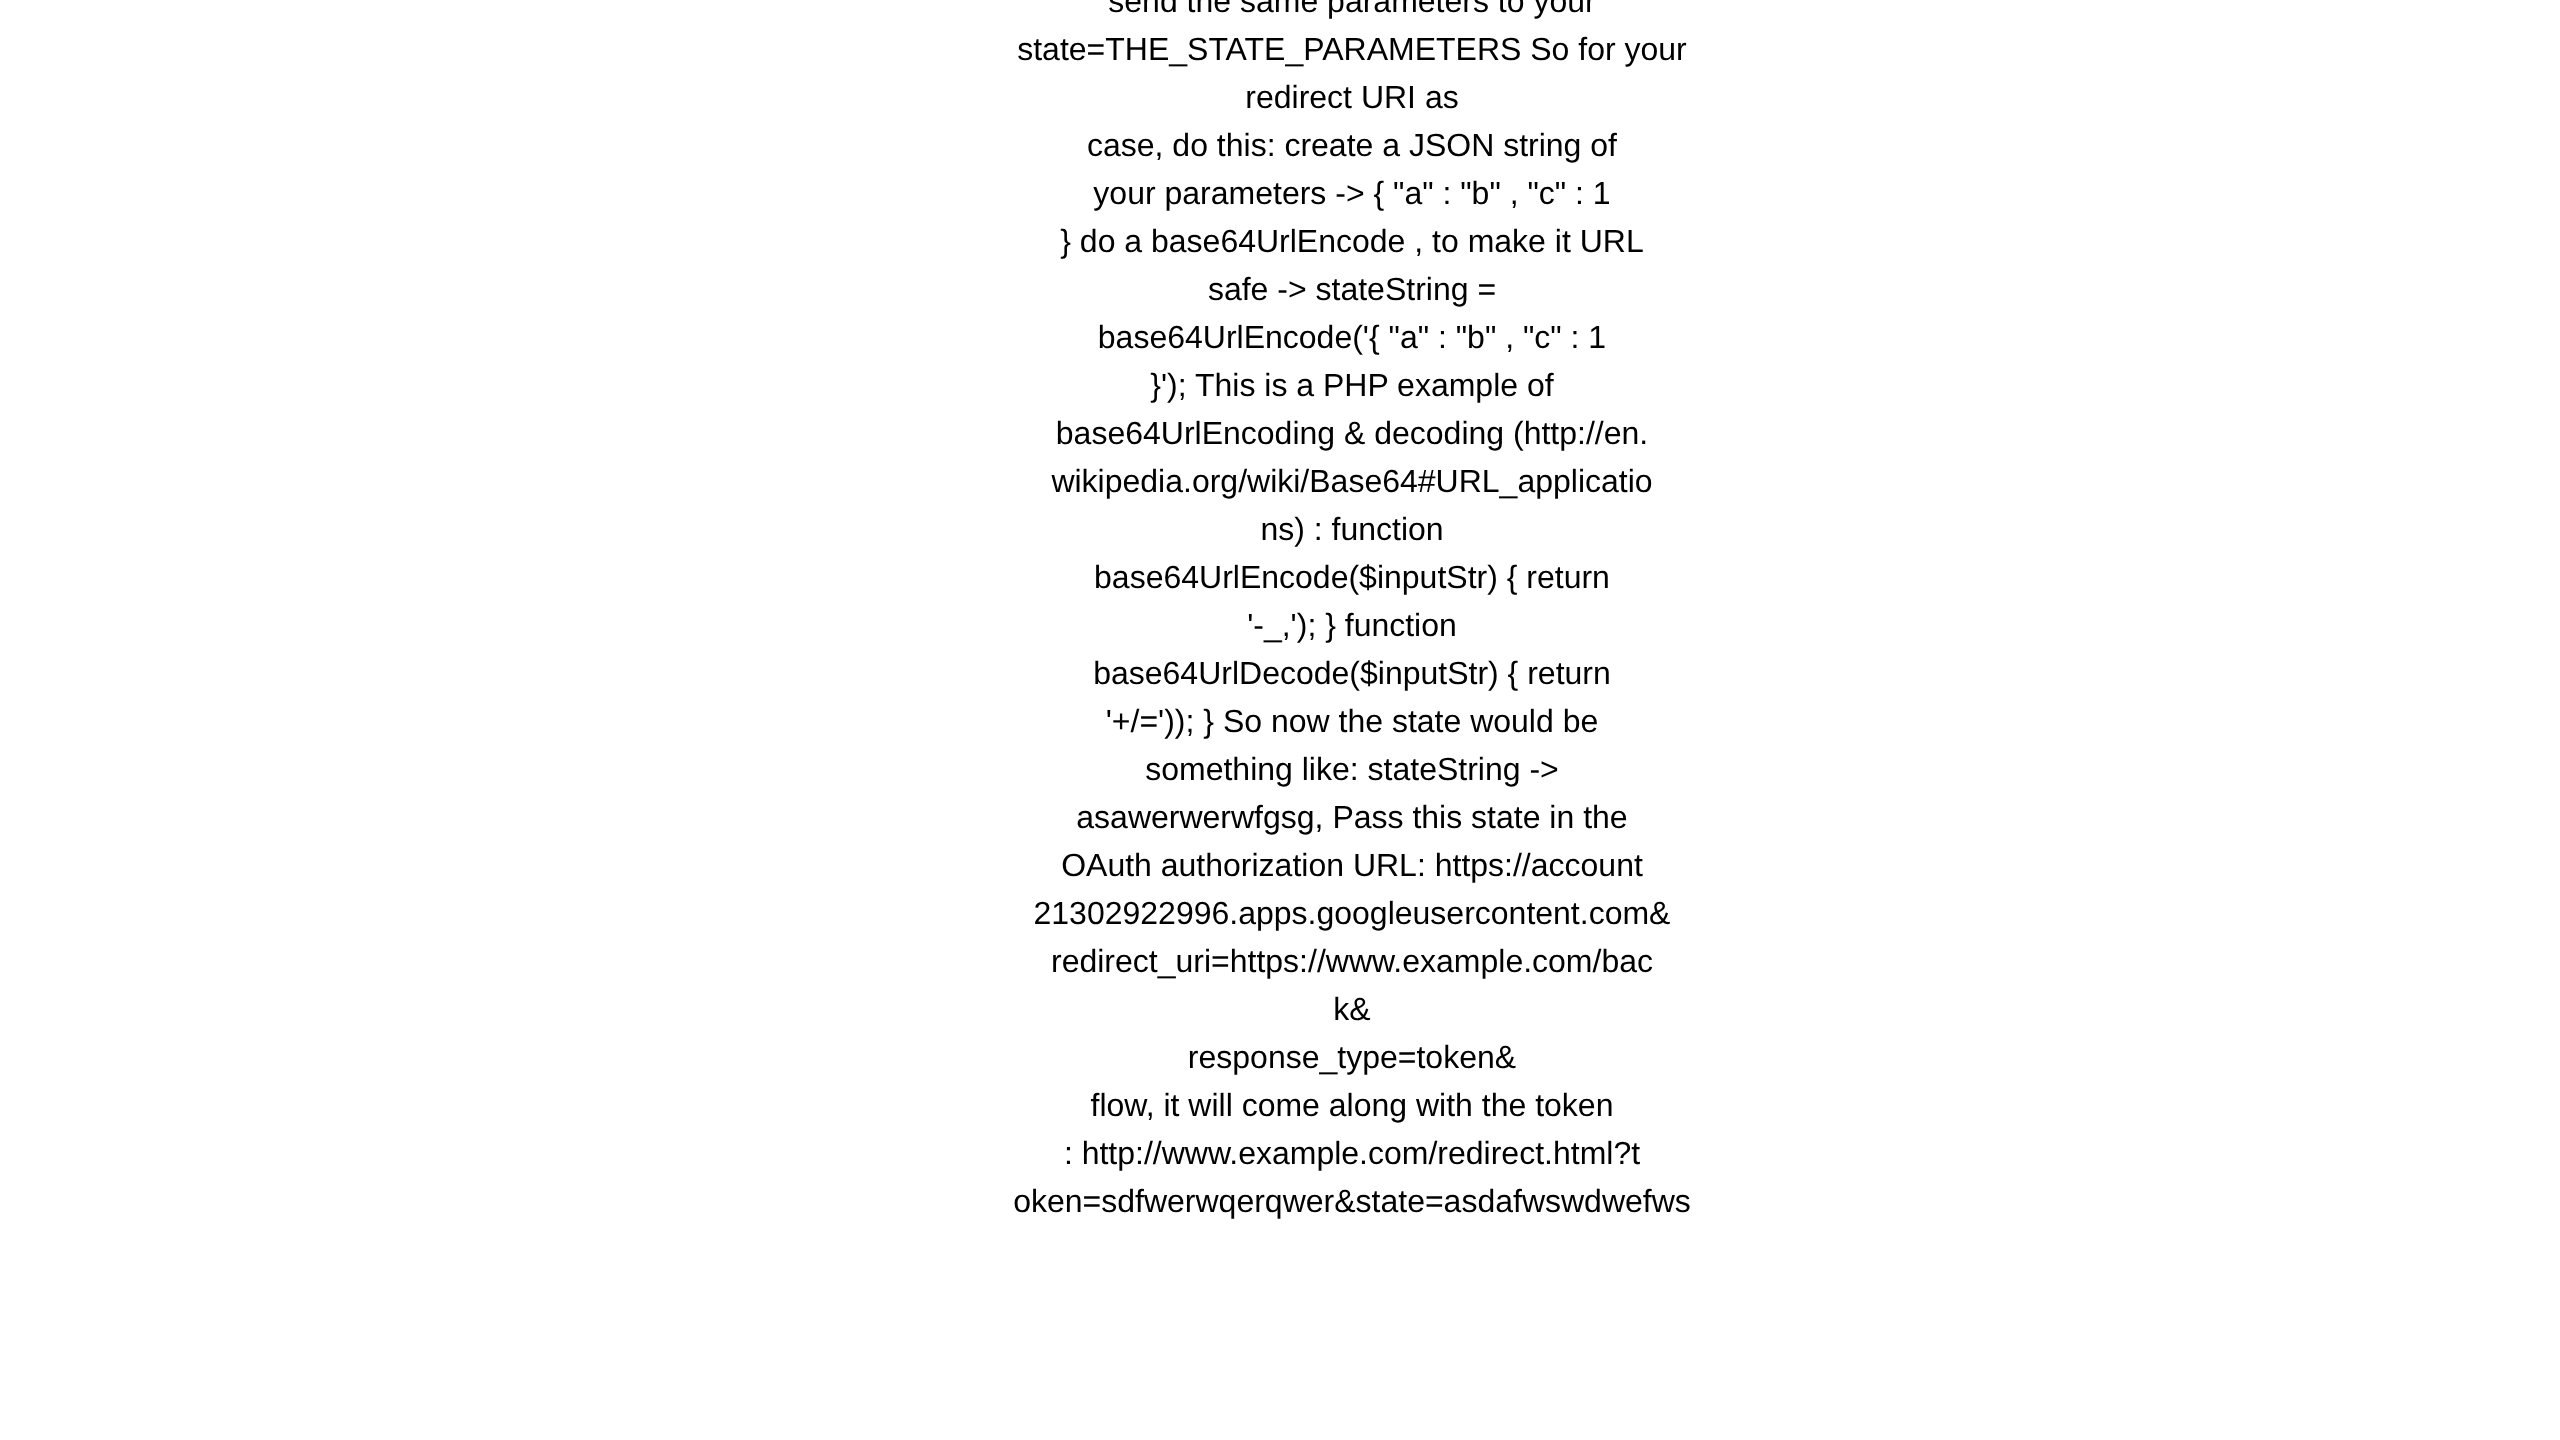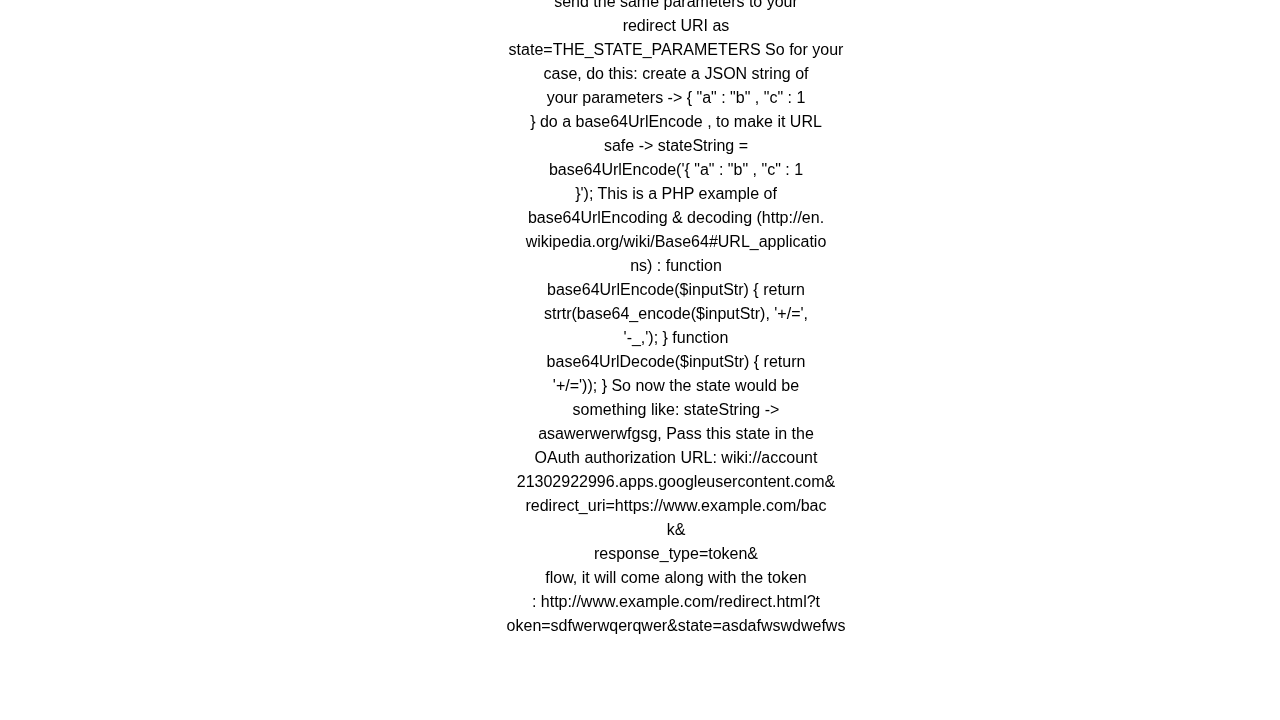--- a/index.html
+++ b/index.html
@@ -36,39 +36,38 @@
       margin: 0;
       padding: 0;
     }
   </style>
 </head>
 <body>
 
 <div class="content-area">
   <div class="text-block" id="text-container">
   <p>send the same parameters to your</p>
+      <p>state=THE_STATE_PARAMETERS   So for your</p>
       <p>redirect URI as</p>
-      <p>state=THE_STATE_PARAMETERS   So for your</p>
       <p>case, do this:  create a JSON string of</p>
       <p>your parameters -&gt; { "a" : "b" , "c" : 1</p>
       <p>}  do a base64UrlEncode , to make it URL</p>
       <p>safe -&gt;  stateString =</p>
       <p>base64UrlEncode('{ "a" : "b" , "c" : 1</p>
       <p>  }'); This is a PHP example of</p>
       <p>base64UrlEncoding &amp; decoding (http://en.</p>
       <p>wikipedia.org/wiki/Base64#URL_applicatio</p>
       <p>ns) : function</p>
       <p>base64UrlEncode($inputStr) {     return</p>
-      <p>strtr(base64_encode($inputStr), '+/=',</p>
       <p>'-_,'); }  function</p>
       <p>base64UrlDecode($inputStr) {     return</p>
       <p>'+/=')); }  So now the state would be</p>
       <p>something like: stateString -&gt;</p>
       <p>asawerwerwfgsg, Pass this state in the</p>
-      <p>OAuth authorization URL: wiki://account</p>
+      <p>OAuth authorization URL: https://account</p>
       <p>21302922996.apps.googleusercontent.com&amp;</p>
       <p>redirect_uri=https://www.example.com/bac</p>
       <p>k&amp;</p>
       <p>response_type=token&amp;</p>
       <p>flow, it will come along with the token</p>
       <p>: http://www.example.com/redirect.html?t</p>
       <p>oken=sdfwerwqerqwer&amp;state=asdafwswdwefws</p>
     </div>
 </div>
 

